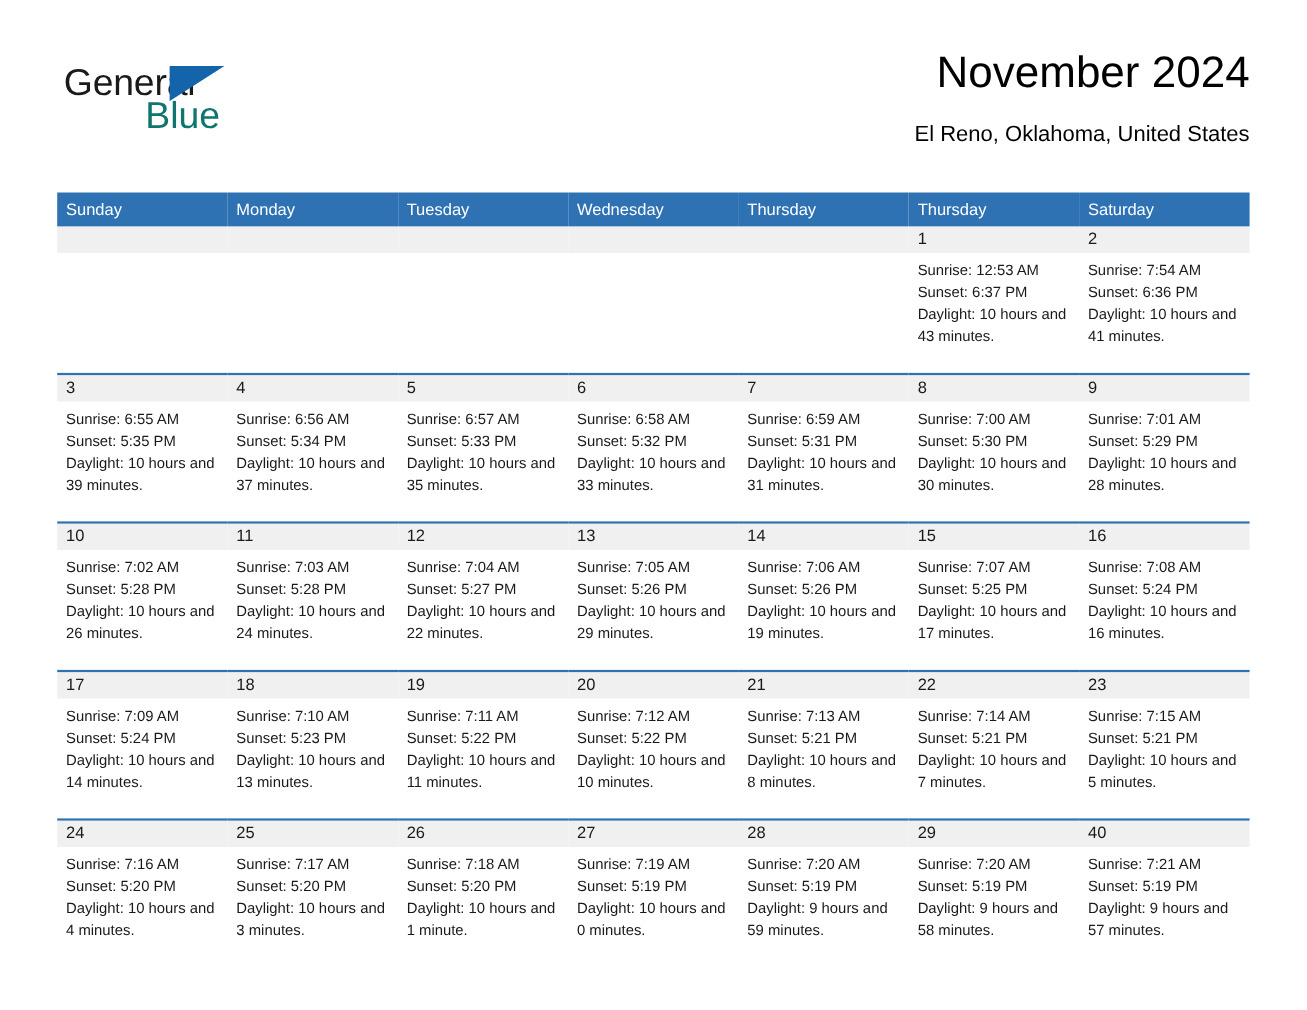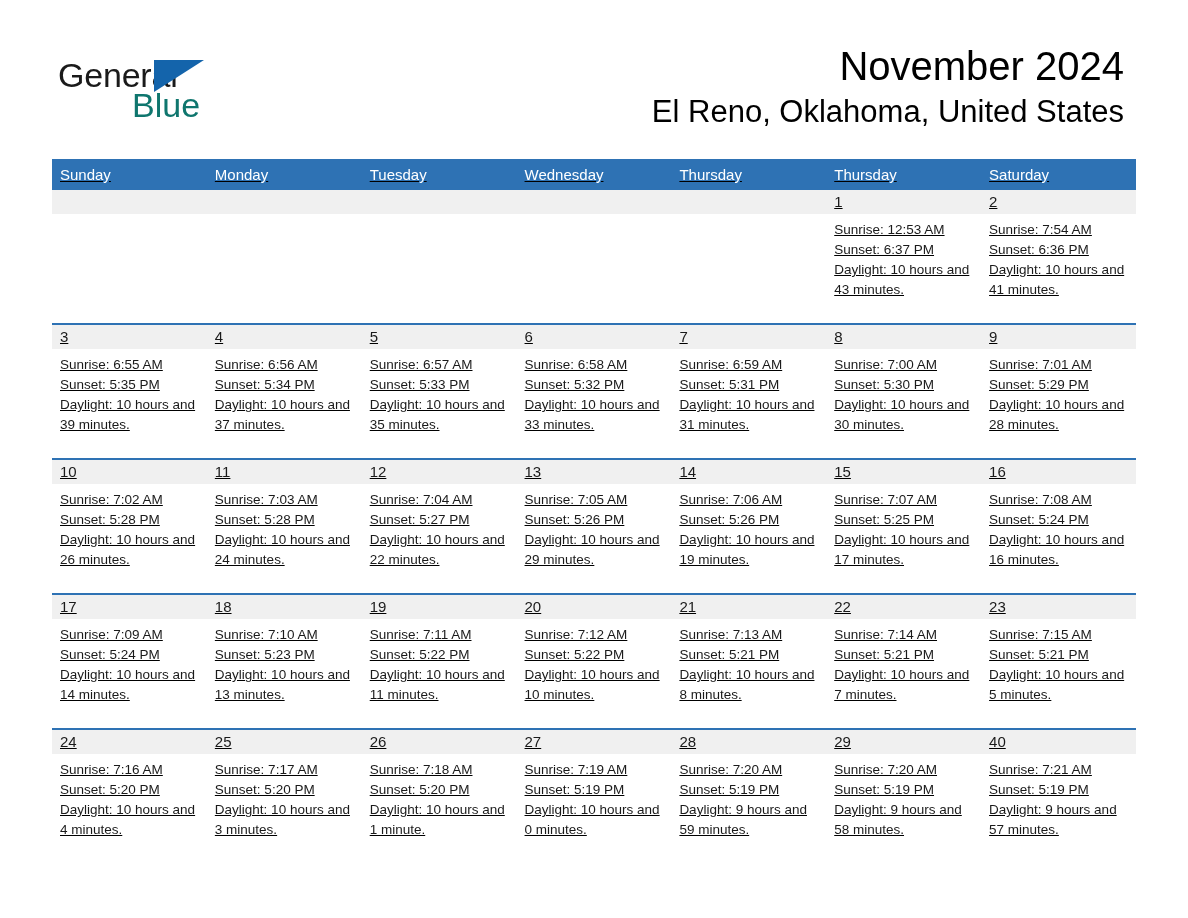--- a/index.html
+++ b/index.html
@@ -60,49 +60,48 @@
     left: 74px;
     top: 30px;
     font-size: 34px;
     line-height: 38px;
     color: #0f766e;
     font-weight: 400;
   }
 
   .title-block {
     position: absolute;
-    right: 12px;
+    right: 0;
     top: 0;
     text-align: right;
   }
   .cal-title {
     font-size: 40px;
     line-height: 52px;
     font-weight: 400;
     color: #000;
     white-space: nowrap;
   }
   .cal-subtitle {
-    font-size: 31px;
+    font-size: 20px;
     line-height: 32px;
     font-weight: 400;
     color: #000;
-    margin-top: 4px;
+    margin-top: 14px;
     white-space: nowrap;
   }
 
   
   .calendar {
     position: absolute;
     left: 52px;
-    top: 159px;
+    top: 175px;
     width: 1084px;
     border-collapse: collapse;
     table-layout: fixed;
-    text-decoration: underline;
   }
 
   .calendar th {
     background: #2e72b4;
     color: #ffffff;
     font-size: 15px;
     font-weight: 400;
     text-align: left;
     padding: 7px 0 7px 8px;
     height: 16px;

